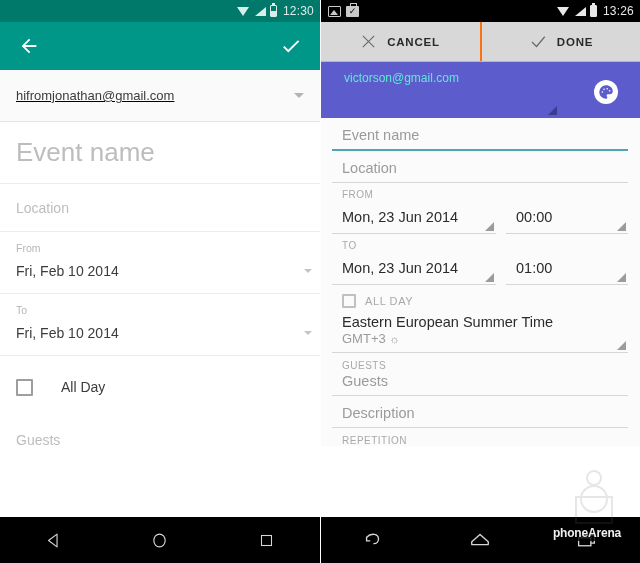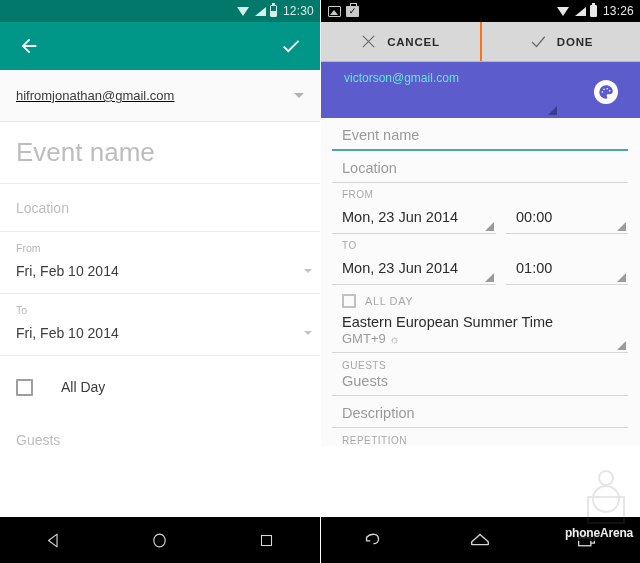--- a/index.html
+++ b/index.html
@@ -371,21 +371,21 @@
   .nav-btn {
     width: 50px; height: 30px;
     display: flex; align-items: center; justify-content: center;
     color: #d6d6d6;
     cursor: pointer;
   }
 
   
   .watermark {
     position: absolute;
-    right: 0px; bottom: 0px;
+    right: 12px; bottom: 0px;
     width: 78px; height: 96px;
     z-index: 6;
     pointer-events: none;
     margin-left: 24px;
   }
   .wm-badge {
     position: absolute;
     right: 2px; bottom: 22px;
     background: rgba(0,0,0,0.82);
     color: #efefef;
@@ -582,21 +582,21 @@
       </div>
 
       <div class="h-allday">
         <span class="h-cb"></span>
         <span class="h-allday-label">ALL DAY</span>
       </div>
 
       <div class="h-tz">
         <div class="h-tz-name">Eastern European Summer Time</div>
         <div class="h-tz-off">
-          <span>GMT+9</span>
+          <span>GMT+3</span>
           <span class="sun">☼</span>
         </div>
       </div>
 
       <div style="margin:0 12px; padding:7px 10px 0 10px;">
         <div class="h-caption">GUESTS</div>
       </div>
       <div class="h-field" style="padding-top:1px;">
         <div class="h-hint">Guests</div>
       </div>

